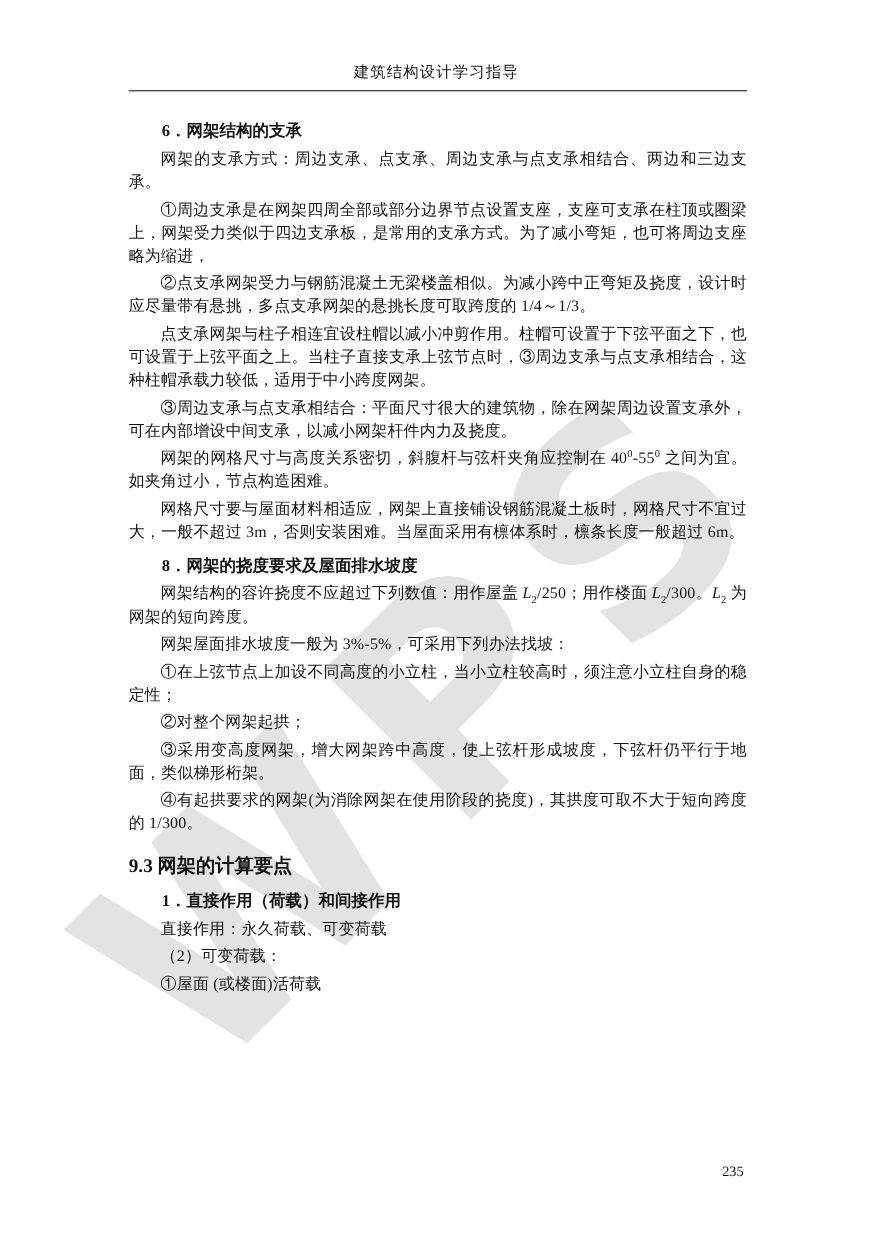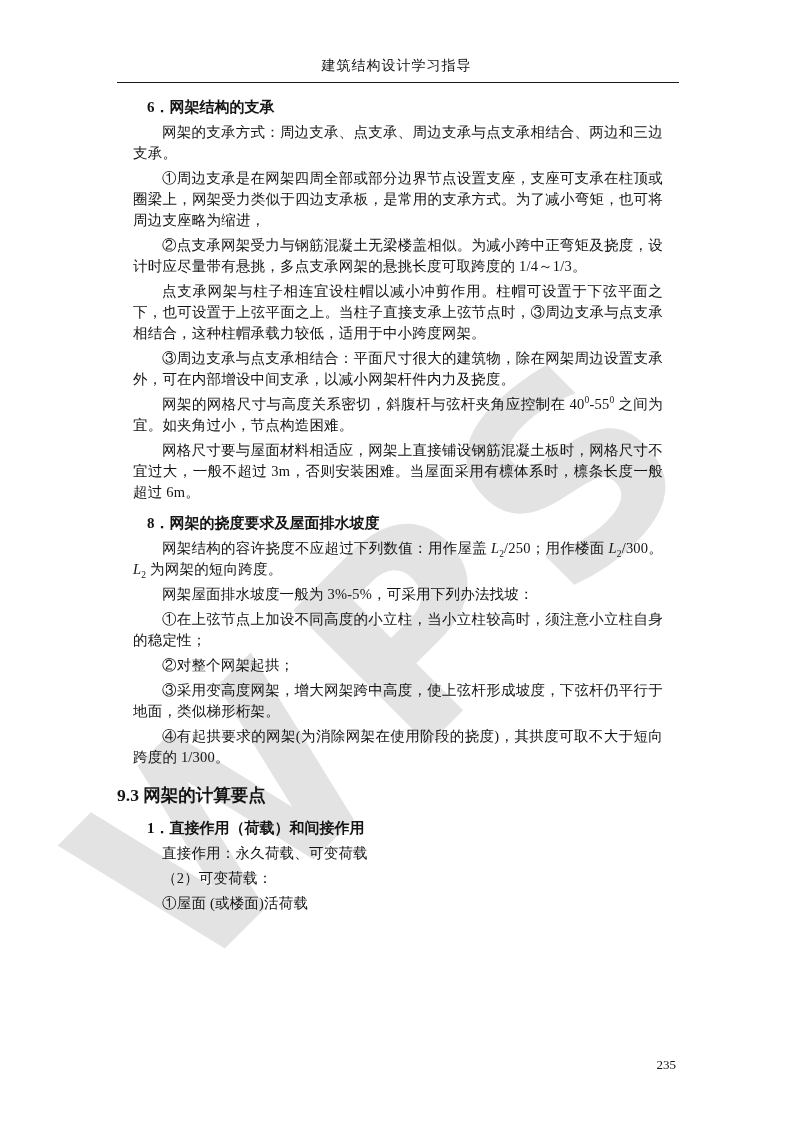--- a/index.html
+++ b/index.html
@@ -45,28 +45,28 @@
     position: absolute;
     top: 82px;
     left: 117px;
     width: 562px;
     border-top: 1.6px solid #1a1a1a;
     z-index: 1;
   }
   .content {
     position: absolute;
     left: 117px;
-    top: 87px;
+    top: 100px;
     width: 562px;
     font-size: 14.5px;
     line-height: 21px;
     z-index: 1;
   }
   .content p {
-    margin: 4px 16px;
+    margin: 4px 0;
     text-indent: 2em;
     text-align: justify;
     letter-spacing: 0.2px;
   }
   .h-num {
     font-size: 15px;
     font-weight: bold;
     margin: 10px 0 4px 0;
     text-indent: 2em;
     line-height: 21px;

